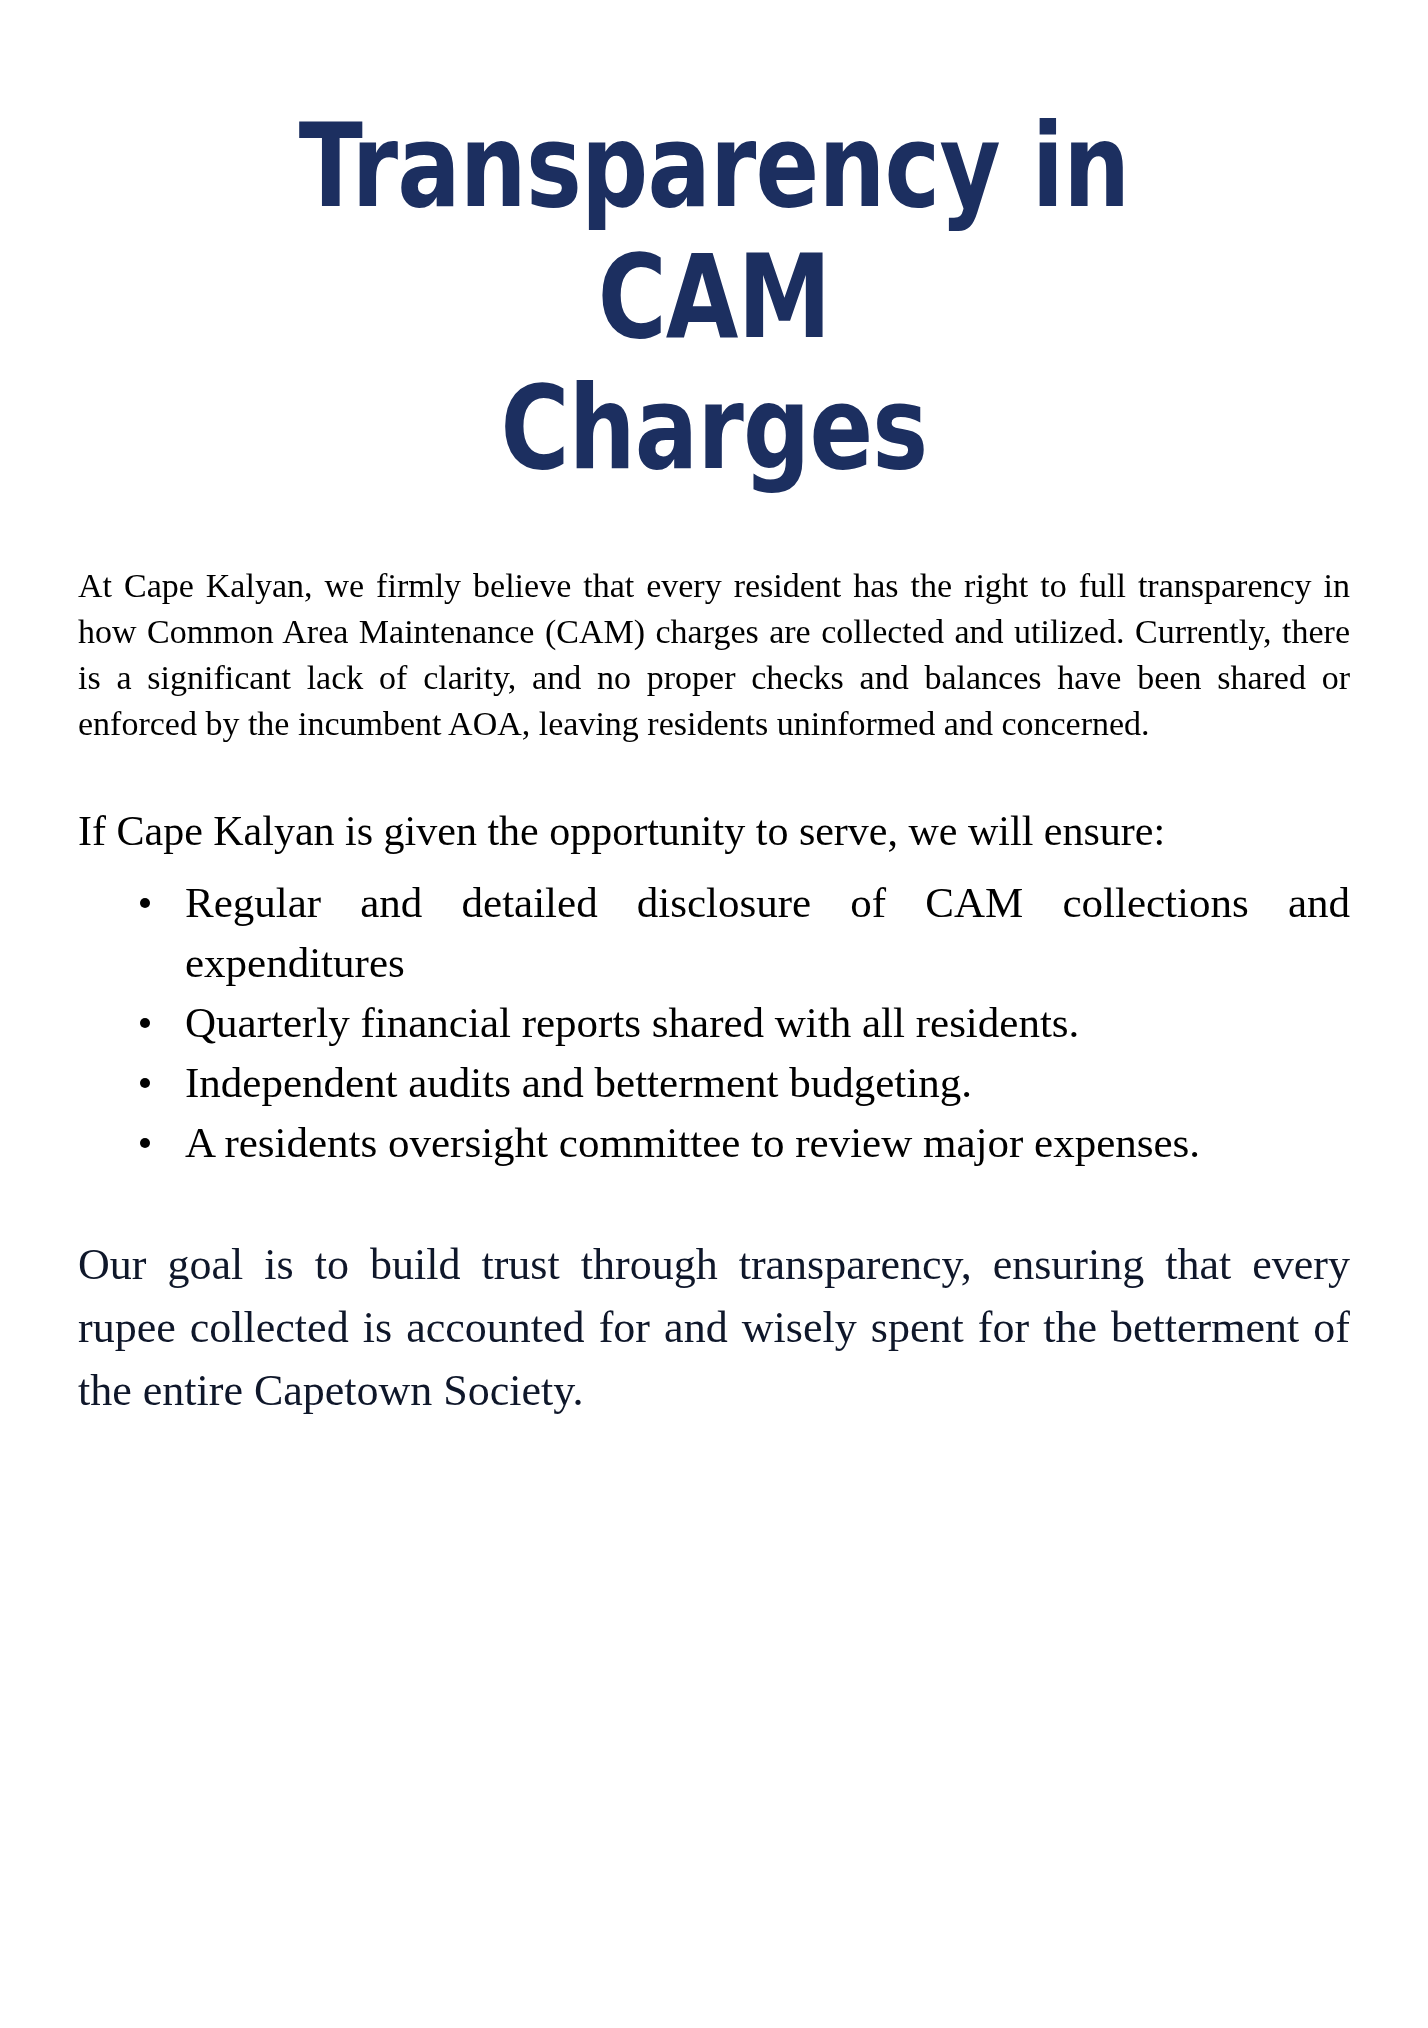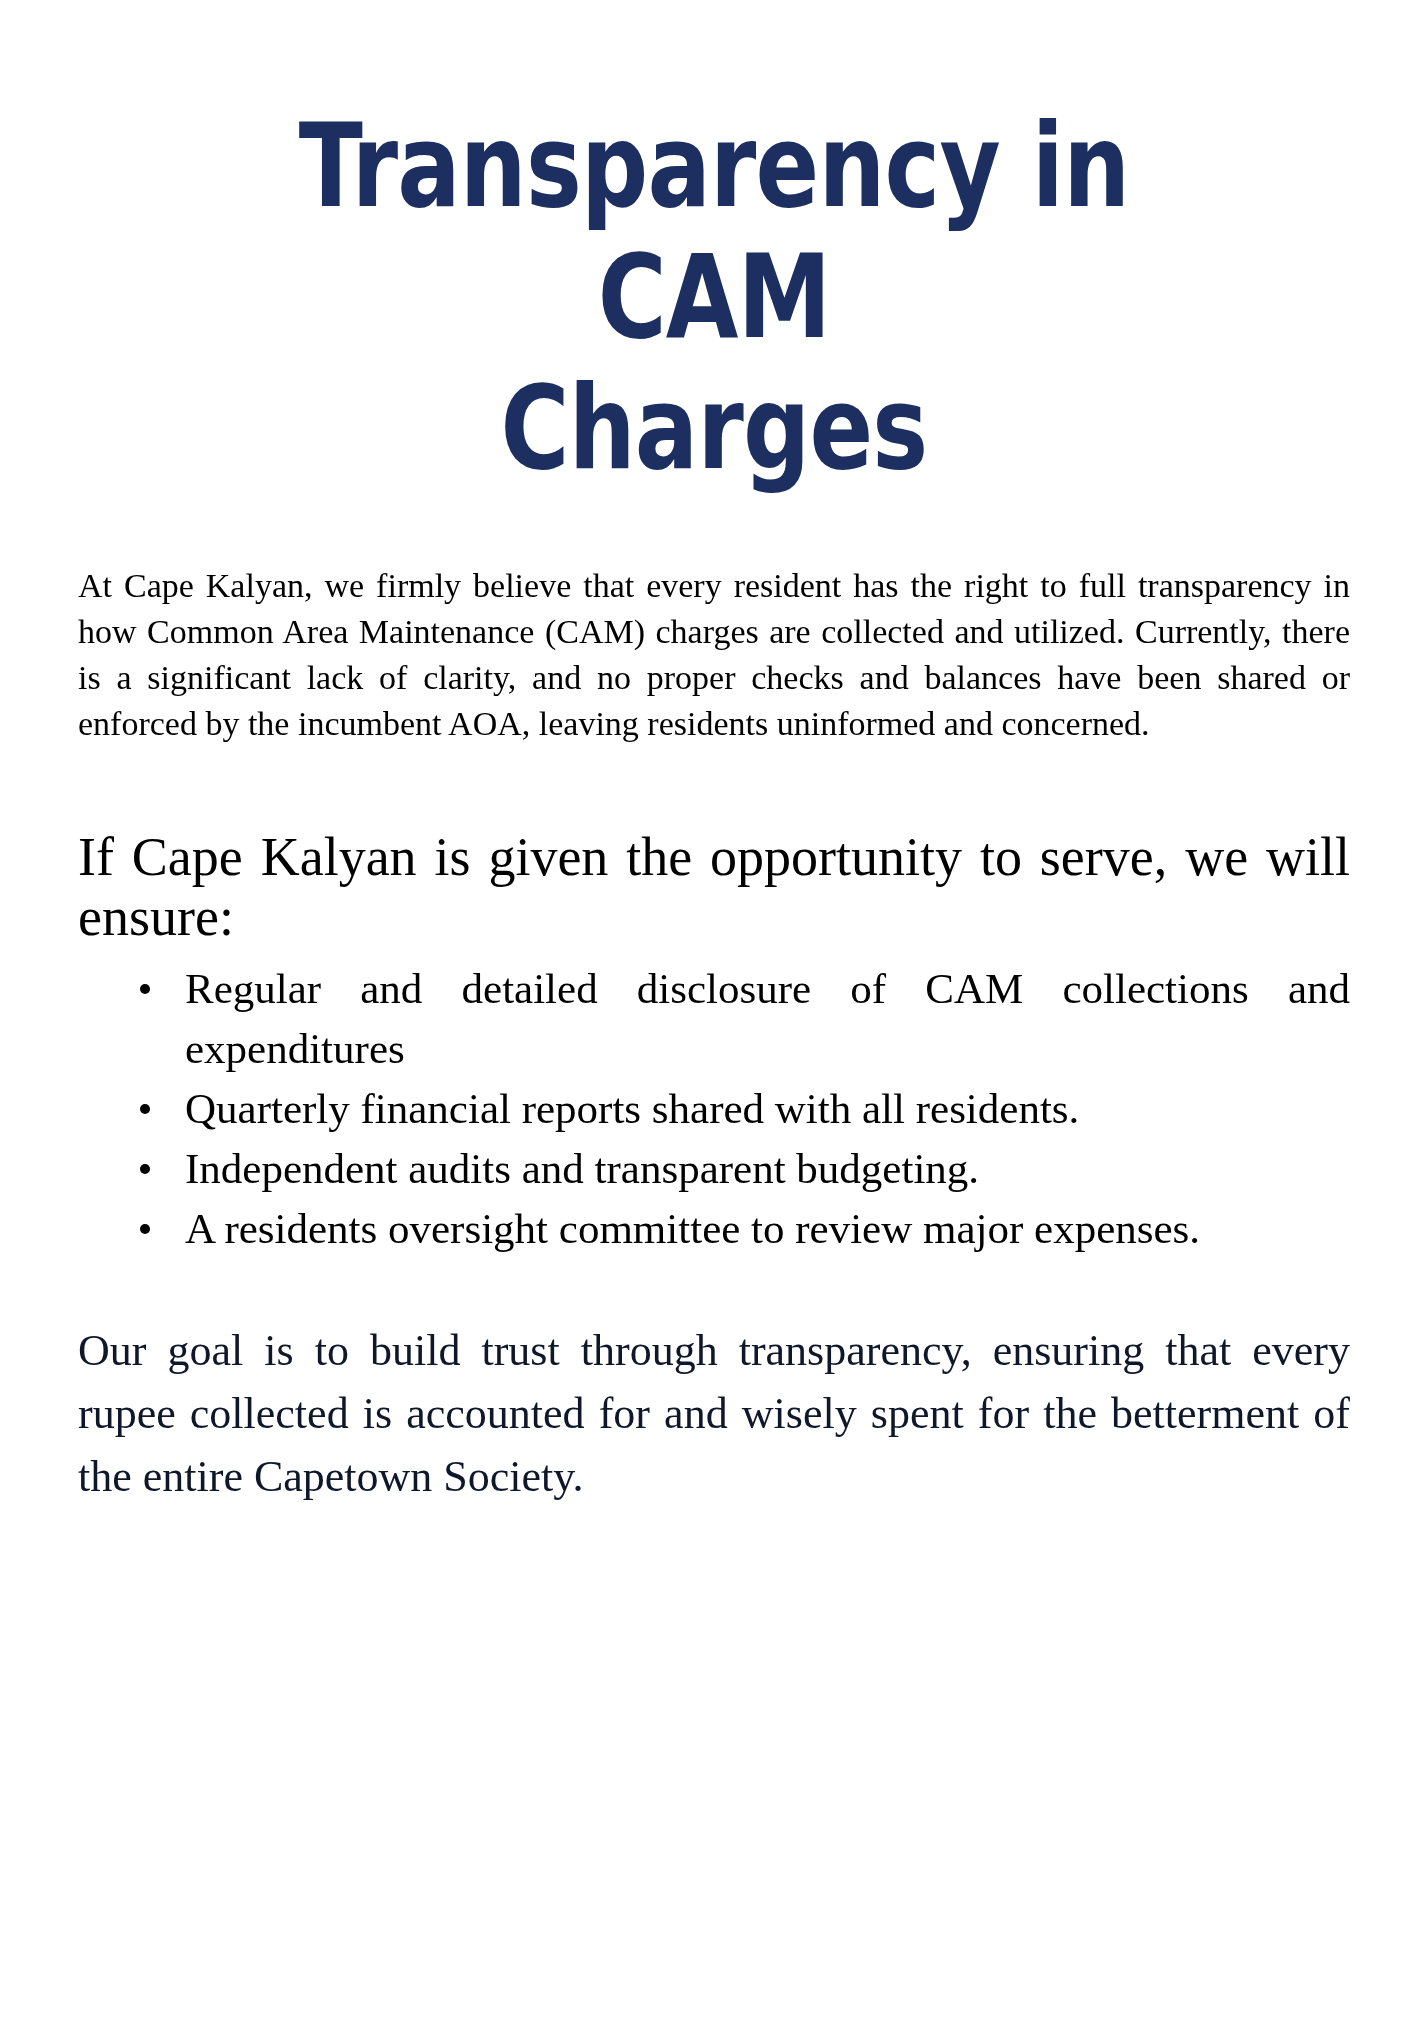--- a/index.html
+++ b/index.html
@@ -31,22 +31,22 @@
     letter-spacing: -1px;
   }
   .title-line { display: block; }
   .intro {
     margin: 70px 0 0 0;
     font-size: 34px;
     line-height: 46px;
     text-align: justify;
   }
   .promise {
-    margin: 80px 0 0 0;
-    font-size: 54px;
+    margin: 54px 0 0 0;
+    font-size: 42px;
     line-height: 60px;
     text-align: justify;
   }
   .bullet-list {
     list-style: none;
     margin: 12px 0 0 0;
     padding: 0;
   }
   .bullet-item {
     position: relative;
@@ -90,21 +90,21 @@
     <li class="bullet-item">
       <span class="bullet-dot"></span>
       <span class="bullet-text"><strong>Regular and detailed disclosure</strong><span> of CAM collections and expenditures</span></span>
     </li>
     <li class="bullet-item">
       <span class="bullet-dot"></span>
       <span class="bullet-text"><strong>Quarterly financial reports</strong><span> shared with all residents.</span></span>
     </li>
     <li class="bullet-item">
       <span class="bullet-dot"></span>
-      <span class="bullet-text"><strong>Independent audits</strong><span> and transparent budgeting.</span></span>
+      <span class="bullet-text"><strong>Independent audits</strong><span> and betterment budgeting.</span></span>
     </li>
     <li class="bullet-item">
       <span class="bullet-dot"></span>
       <span class="bullet-text"><span>A </span><strong>residents oversight committee</strong><span> to review major expenses.</span></span>
     </li>
   </ul>
 
   <p class="goal" style="color: #0f172a;"><span>Our goal is to build </span><strong>trust through transparency</strong><span>, ensuring that every rupee collected is accounted for and wisely spent for the betterment of the entire Capetown Society.</span></p>
 
 </div>

